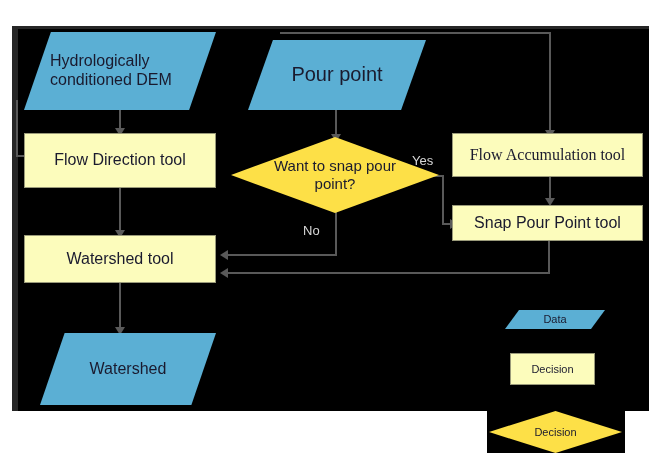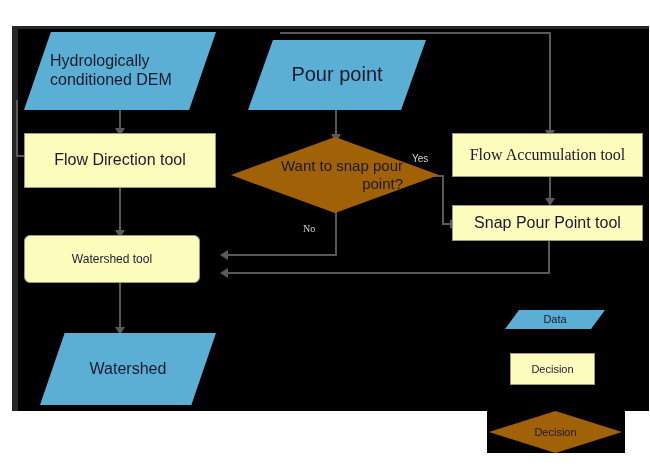--- a/index.html
+++ b/index.html
@@ -15,37 +15,37 @@
 
   
   .node{position:absolute;box-sizing:border-box;display:flex;
         align-items:center;justify-content:center;text-align:center;
         color:#1a1a2e;line-height:1.18;}
 
   .data-shape{background:#5BAFD4;
        -webkit-clip-path:polygon(14% 0,100% 0,86% 100%,0 100%);
                clip-path:polygon(14% 0,100% 0,86% 100%,0 100%);}
   .process-shape{background:#FCFCBC;border:1px solid #9a9a7a;}
-  .decision-shape{background:#a16207;
+  .decision-shape{background:#fde047;
        -webkit-clip-path:polygon(50% 0,100% 50%,50% 100%,0 50%);
-               clip-path:polygon(50% 0,100% 50%,50% 100%,0 50%);text-align:right;}
+               clip-path:polygon(50% 0,100% 50%,50% 100%,0 50%);}
 
   
   .ln{position:absolute;background:#595959;}
   .lnh{height:2px;}
   .lnv{width:2px;}
   .arw{position:absolute;width:0;height:0;}
   .arw-down{border-left:5px solid transparent;border-right:5px solid transparent;
             border-top:8px solid #595959;}
   .arw-left{border-top:5px solid transparent;border-bottom:5px solid transparent;
             border-right:8px solid #595959;}
   .arw-right{border-top:5px solid transparent;border-bottom:5px solid transparent;
              border-left:8px solid #595959;}
 
-  .edge-label{position:absolute;font-size:10px;color:#d8d8d8;
+  .edge-label{position:absolute;font-size:13px;color:#d8d8d8;
               letter-spacing:0px;white-space:nowrap;}
 
   .legend-label{font-size:11px;color:#1a1a2e;}
 </style>
 </head>
 <body>
 
 <div id="stage">
 
   <div class="canvas" id="main-canvas"></div>
@@ -80,36 +80,36 @@
   <div class="arw arw-left" style="left:220px;top:250px;"></div>
 
   <div class="ln lnv" style="left:548px;top:240px;height:34px;"></div>
   <div class="ln lnh" style="left:228px;top:272px;width:322px;"></div>
   <div class="arw arw-left" style="left:220px;top:268px;"></div>
 
   <div class="ln lnv" style="left:119px;top:283px;height:46px;"></div>
   <div class="arw arw-down" style="left:115px;top:327px;"></div>
 
   <div class="edge-label" style="left:412px;top:153px;">Yes</div>
-  <div class="edge-label" style="left:303px;top:223px;font-family:Liberation Serif, serif;">No</div>
+  <div class="edge-label" style="left:303px;top:223px;">No</div>
 
   <div class="node data-shape" style="left:24px;top:32px;width:192px;height:78px;font-size:16px;
               padding:0 22px 0 26px;justify-content:flex-start;text-align:left;">Hydrologically conditioned DEM</div>
 
   <div class="node data-shape" style="left:248px;top:40px;width:178px;height:70px;font-size:20px;">Pour point</div>
 
   <div class="node process-shape" style="left:24px;top:133px;width:192px;height:55px;font-size:16px;">Flow Direction tool</div>
 
   <div class="node process-shape" style="left:452px;top:133px;width:191px;height:44px;font-size:16px;font-family:Liberation Serif, serif;">Flow Accumulation tool</div>
 
   <div class="node decision-shape" style="left:231px;top:137px;width:208px;height:76px;font-size:15px;padding:0 36px;">Want to snap pour point?</div>
 
   <div class="node process-shape" style="left:452px;top:205px;width:191px;height:36px;font-size:16px;">Snap Pour Point tool</div>
 
-  <div class="node process-shape" style="left:24px;top:235px;width:176px;height:48px;font-size:12px;border-radius:6px;">Watershed tool</div>
+  <div class="node process-shape" style="left:24px;top:235px;width:192px;height:48px;font-size:16px;">Watershed tool</div>
 
   <div class="node data-shape legend-label" style="left:505px;top:310px;width:100px;height:19px;">Data</div>
 
   <div class="node data-shape" style="left:40px;top:333px;width:176px;height:72px;font-size:16px;">Watershed</div>
 
   <div class="node process-shape legend-label" style="left:510px;top:353px;width:85px;height:32px;">Decision</div>
 
   <div class="node decision-shape legend-label" style="left:489px;top:411px;width:133px;height:42px;">Decision</div>
 
 </div>

